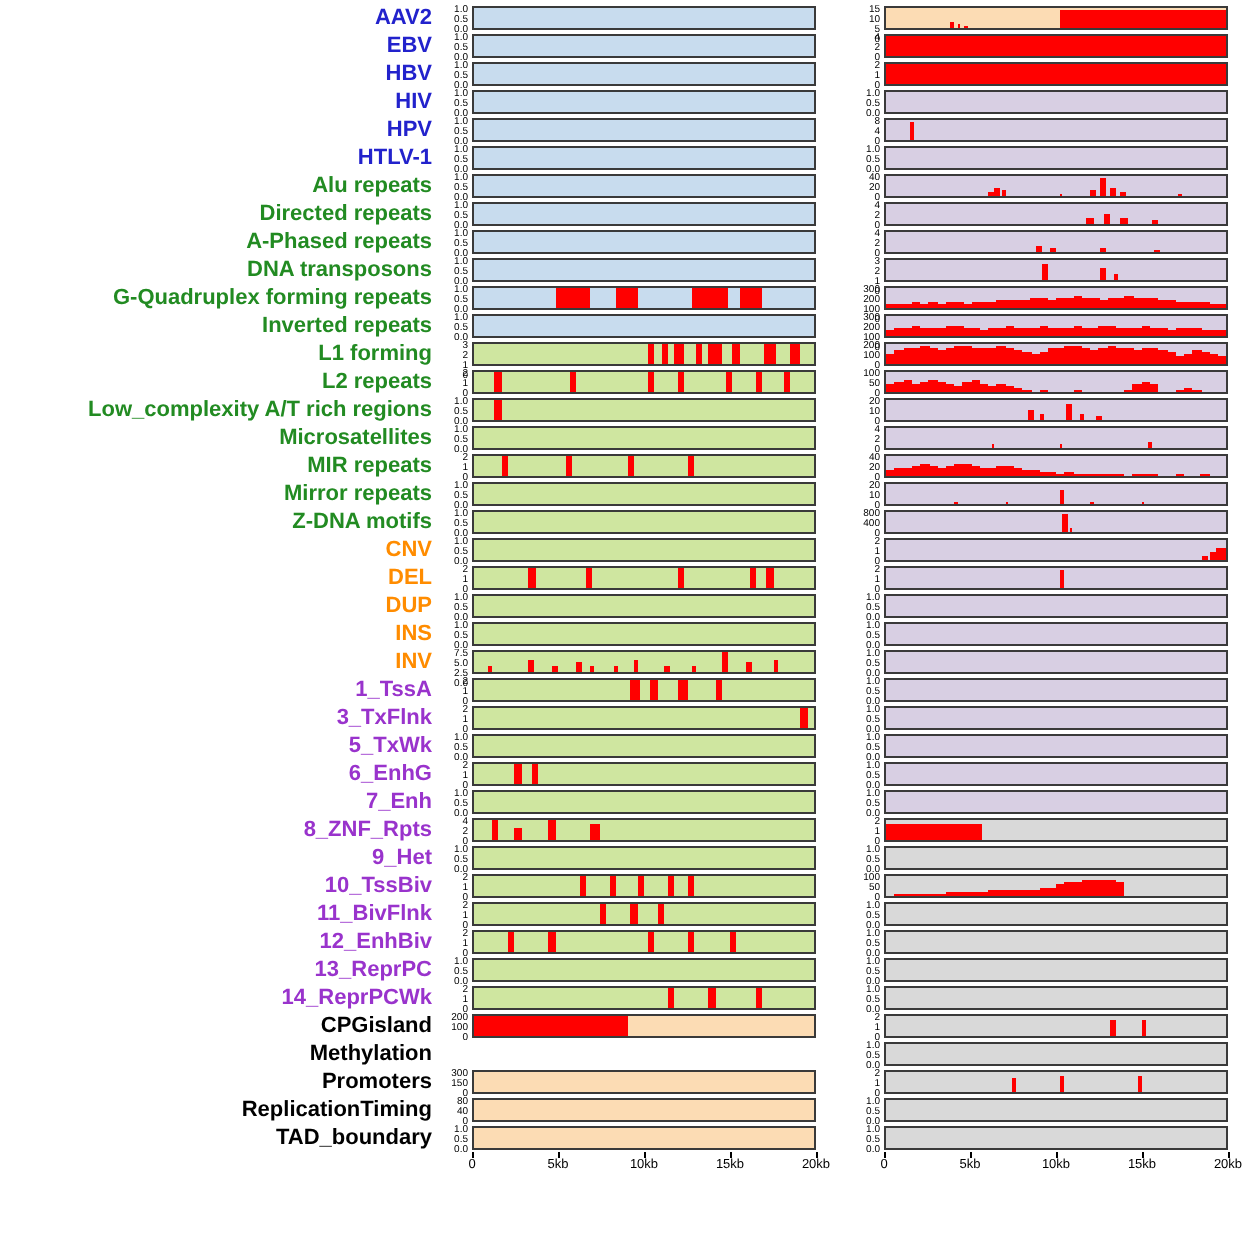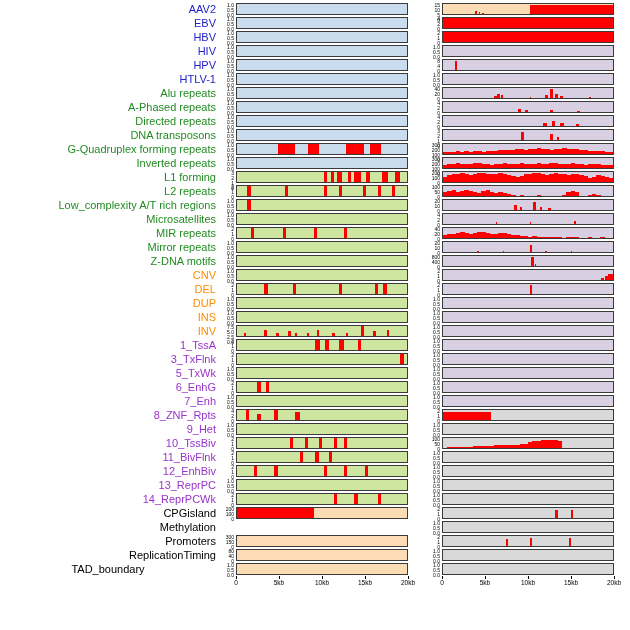--- a/index.html
+++ b/index.html
@@ -1,19 +1,19 @@
 <!DOCTYPE html>
 <html><head>
 <meta charset="utf-8">
 <style>
   html,body{margin:0;padding:0;background:#fff;}
   body{width:630px;height:630px;overflow:hidden;font-family:"Liberation Sans",sans-serif;--sig:#ff0000;}
   .wrap{padding-top:2px;}
   .row{display:flex;align-items:center;height:14px;}
-  .lbl{width:220px;text-align:right;padding-right:4px;font-size:11px;font-weight:400;white-space:nowrap;line-height:14px;box-sizing:border-box;}
+  .lbl{width:220px;text-align:right;padding-right:4px;font-size:11px;font-weight:700;white-space:nowrap;line-height:14px;box-sizing:border-box;}
   .ticks{width:16px;height:12px;display:flex;flex-direction:column;justify-content:space-between;align-items:flex-end;font-size:5px;line-height:5px;color:#000;padding-right:2px;box-sizing:border-box;}
   .panel{position:relative;width:172px;height:12px;border:1px solid #3a3a3a;box-sizing:border-box;overflow:hidden;}
   .nopanel{border-color:transparent;background:transparent!important;}
   .gap{width:18px;flex:none;}
   .bar{position:absolute;bottom:0;background:var(--sig);}
   .axis-row{display:flex;height:12px;}
   .axis-sp1{width:236px;flex:none;}
   .axis-gap{width:34px;flex:none;}
   .axis{position:relative;width:172px;flex:none;}
   .xtick{position:absolute;top:0;width:1px;height:3px;background:#000;}
@@ -152,59 +152,59 @@
           <div class="bar" style="left: 34%; width: 1.5%; height: 28%;"></div>
           <div class="bar" style="left: 51%; width: 1%; height: 12%;"></div>
           <div class="bar" style="left: 60%; width: 1.5%; height: 30%;"></div>
           <div class="bar" style="left: 63%; width: 2%; height: 95%;"></div>
           <div class="bar" style="left: 66%; width: 1.5%; height: 40%;"></div>
           <div class="bar" style="left: 69%; width: 1.5%; height: 22%;"></div>
           <div class="bar" style="left: 86%; width: 1%; height: 10%;"></div>
         </div>
       </div>
       <div class="row">
+        <div class="lbl" style="color: rgb(34, 139, 34);">Directed repeats</div>
+        <div class="ticks">
+          <span>1.0</span>
+          <span>0.5</span>
+          <span>0.0</span>
+        </div>
+        <div class="panel" style="background: rgb(200, 220, 238);"></div>
+        <div class="gap"></div>
+        <div class="ticks">
+          <span>4</span>
+          <span>2</span>
+          <span>0</span>
+        </div>
+        <div class="panel" style="background: rgb(216, 207, 227);">
+          <div class="bar" style="left: 59%; width: 2%; height: 35%;"></div>
+          <div class="bar" style="left: 64%; width: 2%; height: 55%;"></div>
+          <div class="bar" style="left: 69%; width: 2%; height: 28%;"></div>
+          <div class="bar" style="left: 78%; width: 2%; height: 20%;"></div>
+        </div>
+      </div>
+      <div class="row">
         <div class="lbl" style="color: rgb(34, 139, 34);">A-Phased repeats</div>
         <div class="ticks">
           <span>1.0</span>
           <span>0.5</span>
           <span>0.0</span>
         </div>
         <div class="panel" style="background: rgb(200, 220, 238);"></div>
         <div class="gap"></div>
         <div class="ticks">
           <span>4</span>
           <span>2</span>
           <span>0</span>
         </div>
         <div class="panel" style="background: rgb(216, 207, 227);">
           <div class="bar" style="left: 44%; width: 2%; height: 30%;"></div>
           <div class="bar" style="left: 48%; width: 2%; height: 18%;"></div>
           <div class="bar" style="left: 63%; width: 2%; height: 25%;"></div>
           <div class="bar" style="left: 79%; width: 1.5%; height: 12%;"></div>
-        </div>
-      </div>
-      <div class="row">
-        <div class="lbl" style="color: rgb(34, 139, 34);">Directed repeats</div>
-        <div class="ticks">
-          <span>1.0</span>
-          <span>0.5</span>
-          <span>0.0</span>
-        </div>
-        <div class="panel" style="background: rgb(200, 220, 238);"></div>
-        <div class="gap"></div>
-        <div class="ticks">
-          <span>4</span>
-          <span>2</span>
-          <span>0</span>
-        </div>
-        <div class="panel" style="background: rgb(216, 207, 227);">
-          <div class="bar" style="left: 59%; width: 2%; height: 35%;"></div>
-          <div class="bar" style="left: 64%; width: 2%; height: 55%;"></div>
-          <div class="bar" style="left: 69%; width: 2%; height: 28%;"></div>
-          <div class="bar" style="left: 78%; width: 2%; height: 20%;"></div>
         </div>
       </div>
       <div class="row">
         <div class="lbl" style="color: rgb(34, 139, 34);">DNA transposons</div>
         <div class="ticks">
           <span>1.0</span>
           <span>0.5</span>
           <span>0.0</span>
         </div>
         <div class="panel" style="background: rgb(200, 220, 238);"></div>
@@ -1027,21 +1027,21 @@
         <div class="panel" style="background: rgb(252, 220, 180);"></div>
         <div class="gap"></div>
         <div class="ticks">
           <span>1.0</span>
           <span>0.5</span>
           <span>0.0</span>
         </div>
         <div class="panel" style="background: rgb(217, 217, 217);"></div>
       </div>
       <div class="row">
-        <div class="lbl" style="color: rgb(0, 0, 0); text-align: center;">TAD_boundary</div>
+        <div class="lbl" style="color: rgb(0, 0, 0);">TAD_boundary</div>
         <div class="ticks">
           <span>1.0</span>
           <span>0.5</span>
           <span>0.0</span>
         </div>
         <div class="panel" style="background: rgb(252, 220, 180);"></div>
         <div class="gap"></div>
         <div class="ticks">
           <span>1.0</span>
           <span>0.5</span>

